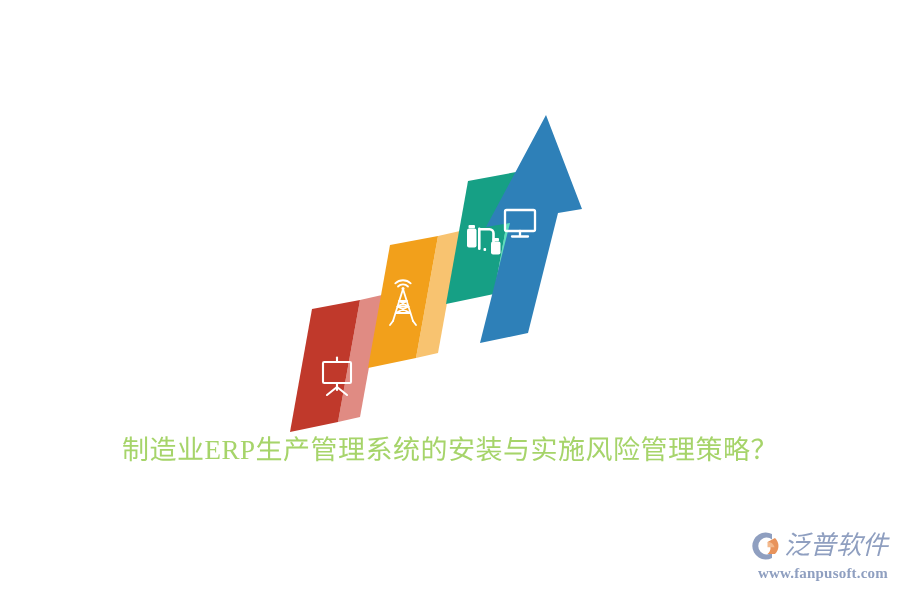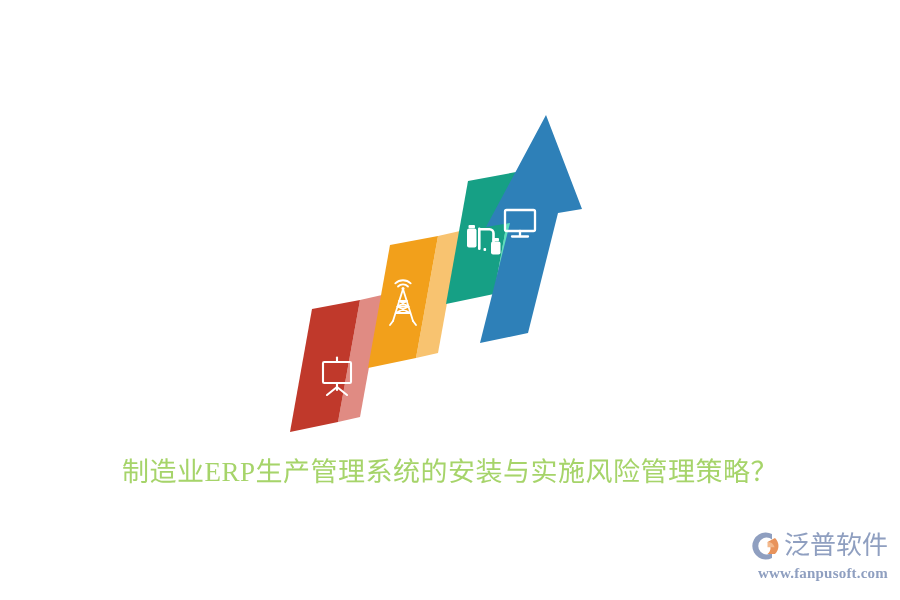--- a/index.html
+++ b/index.html
@@ -22,21 +22,21 @@
     position:absolute;
     left:290px; top:85px;
     width:320px; height:350px;
   }
   #infographic svg{display:block;width:320px;height:350px;}
 
   
   #headline{
     position:absolute;
     left:0; right:0;
-    top:452px;
+    top:430px;
     text-align:center;
     font-family:"Liberation Serif","DejaVu Serif",serif;
     font-size:27px;
     line-height:40px;
     letter-spacing:0.5px;
     color:#a6d46a;
     white-space:nowrap;
     font-weight:400;
   }
 
@@ -46,20 +46,21 @@
     right:12px; bottom:12px;
     width:140px;height:60px;
     text-align:right;
   }
   #wm-row{
     display:flex;
     align-items:center;
     justify-content:flex-end;
     gap:2px;
     height:36px;
+    font-style:italic;
   }
   #wm-mark{width:34px;height:30px;flex:0 0 34px;}
   #wm-mark svg{display:block;width:34px;height:30px;}
   #wm-name{
     font-family:"Liberation Serif","DejaVu Serif",serif;
     font-size:26px;
     line-height:30px;
     color:#8f9fc0;
     letter-spacing:0px;
     white-space:nowrap;

